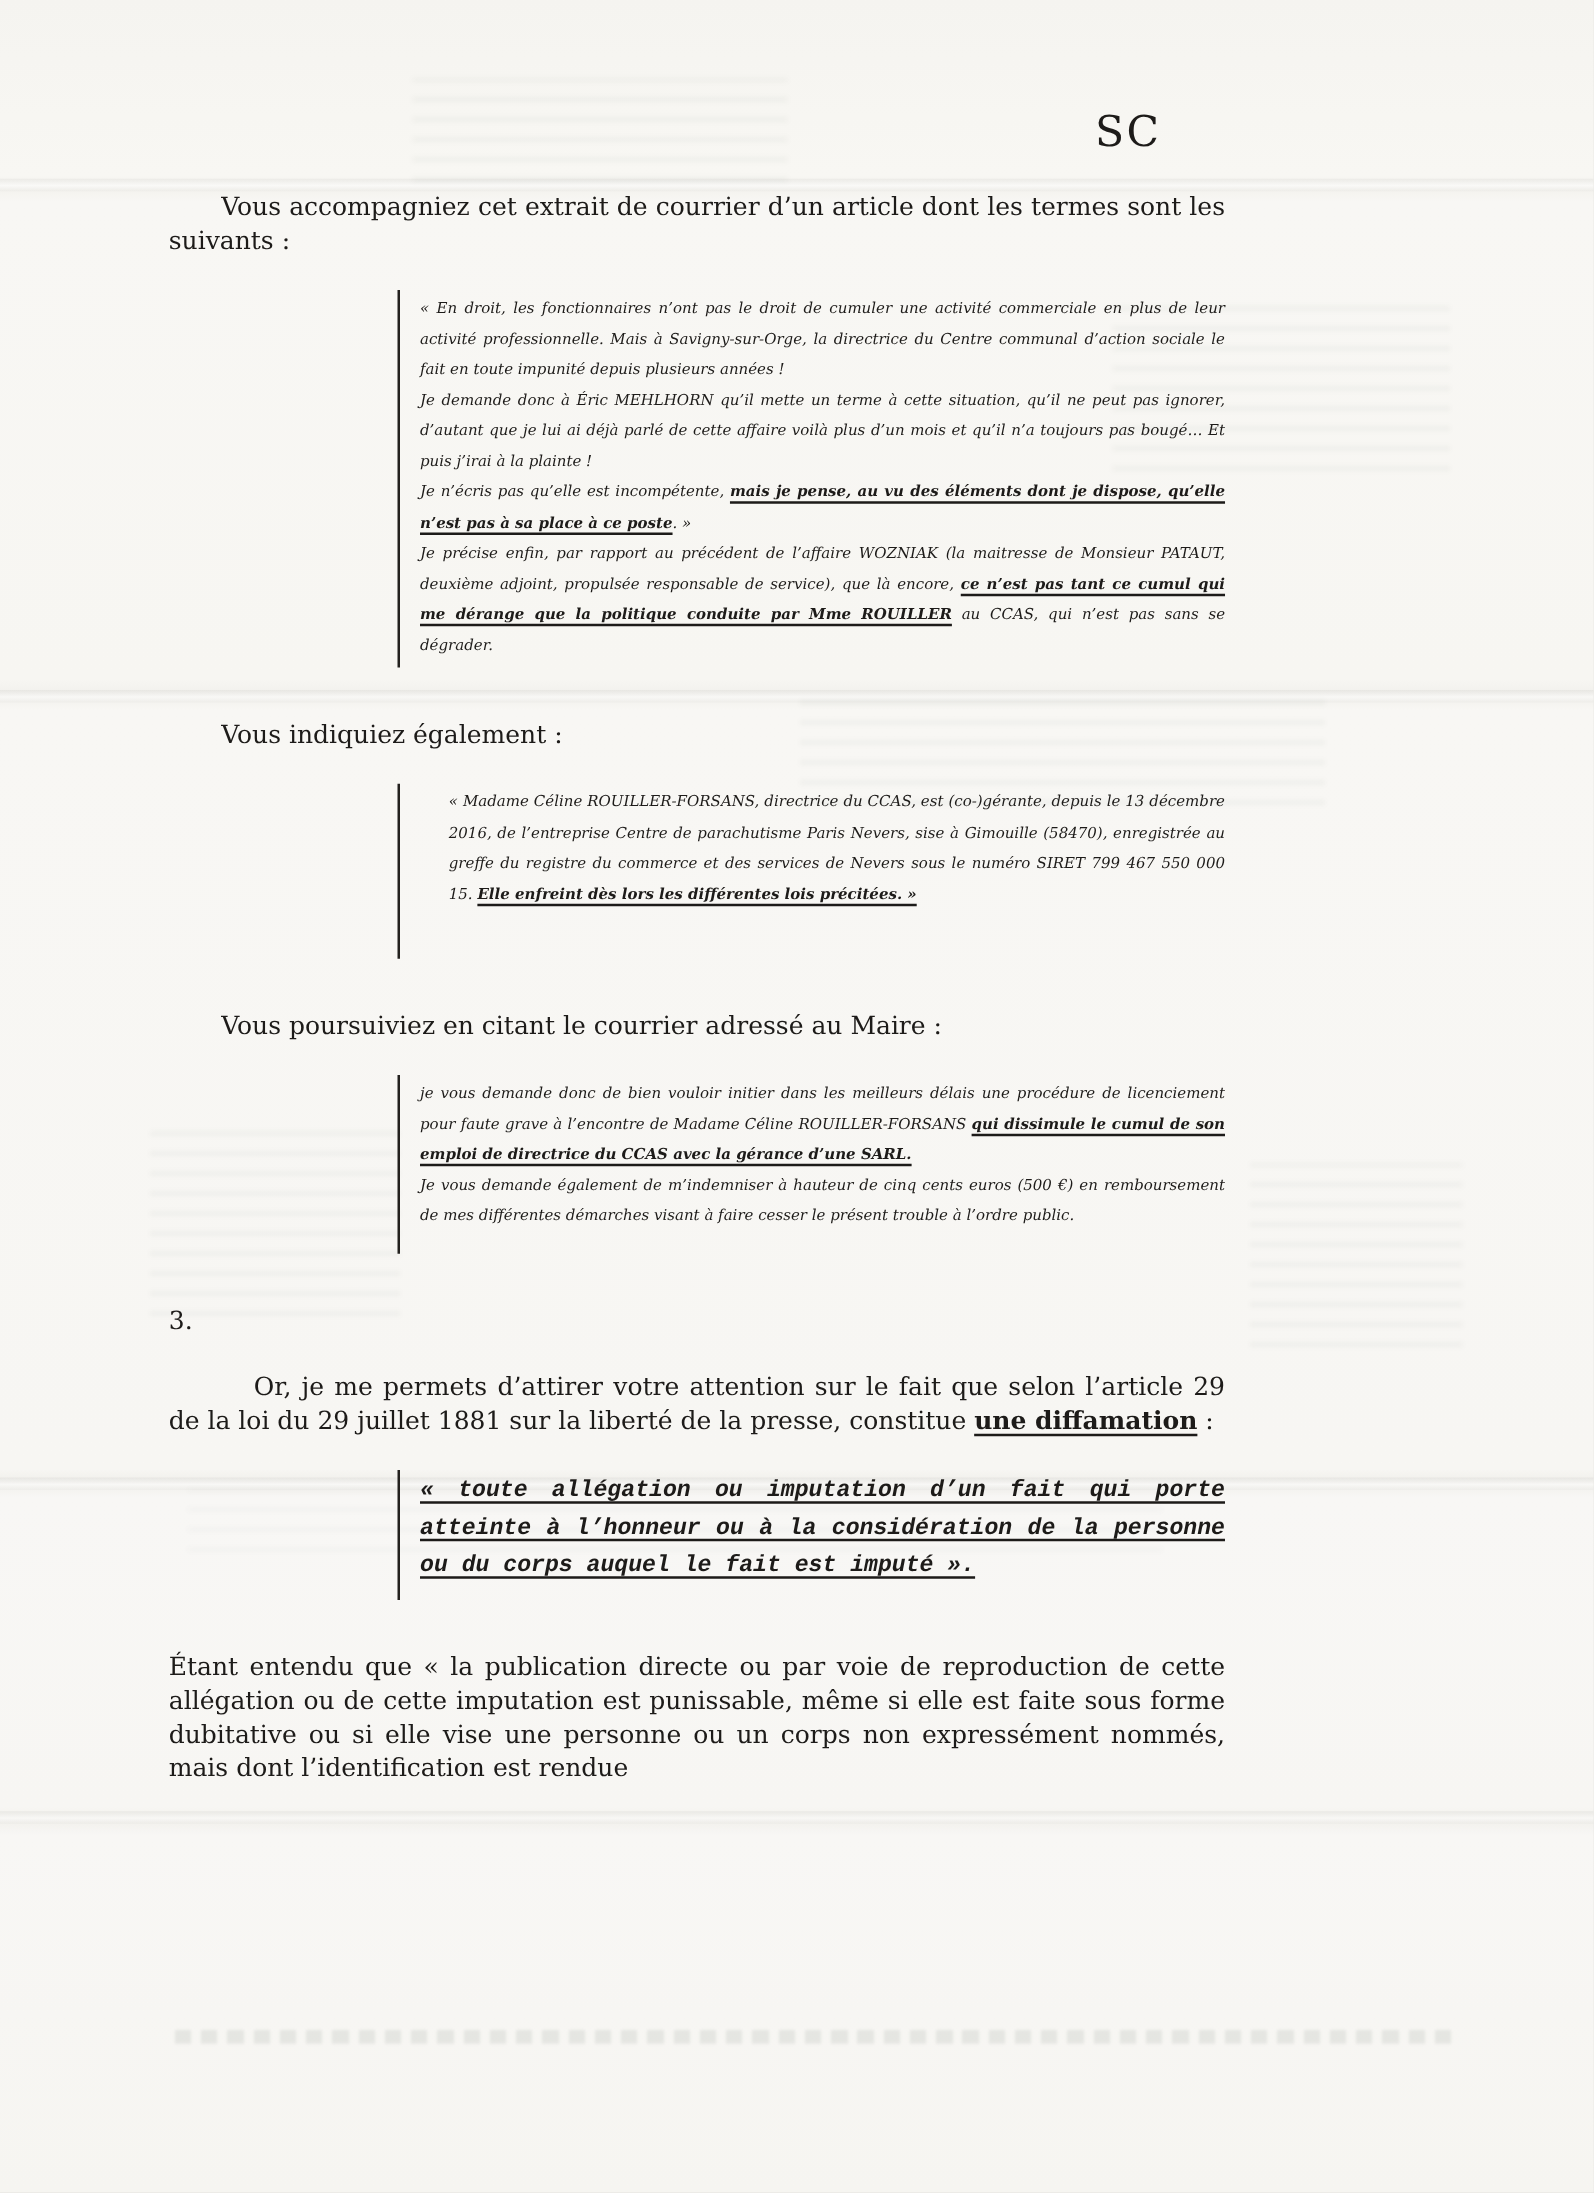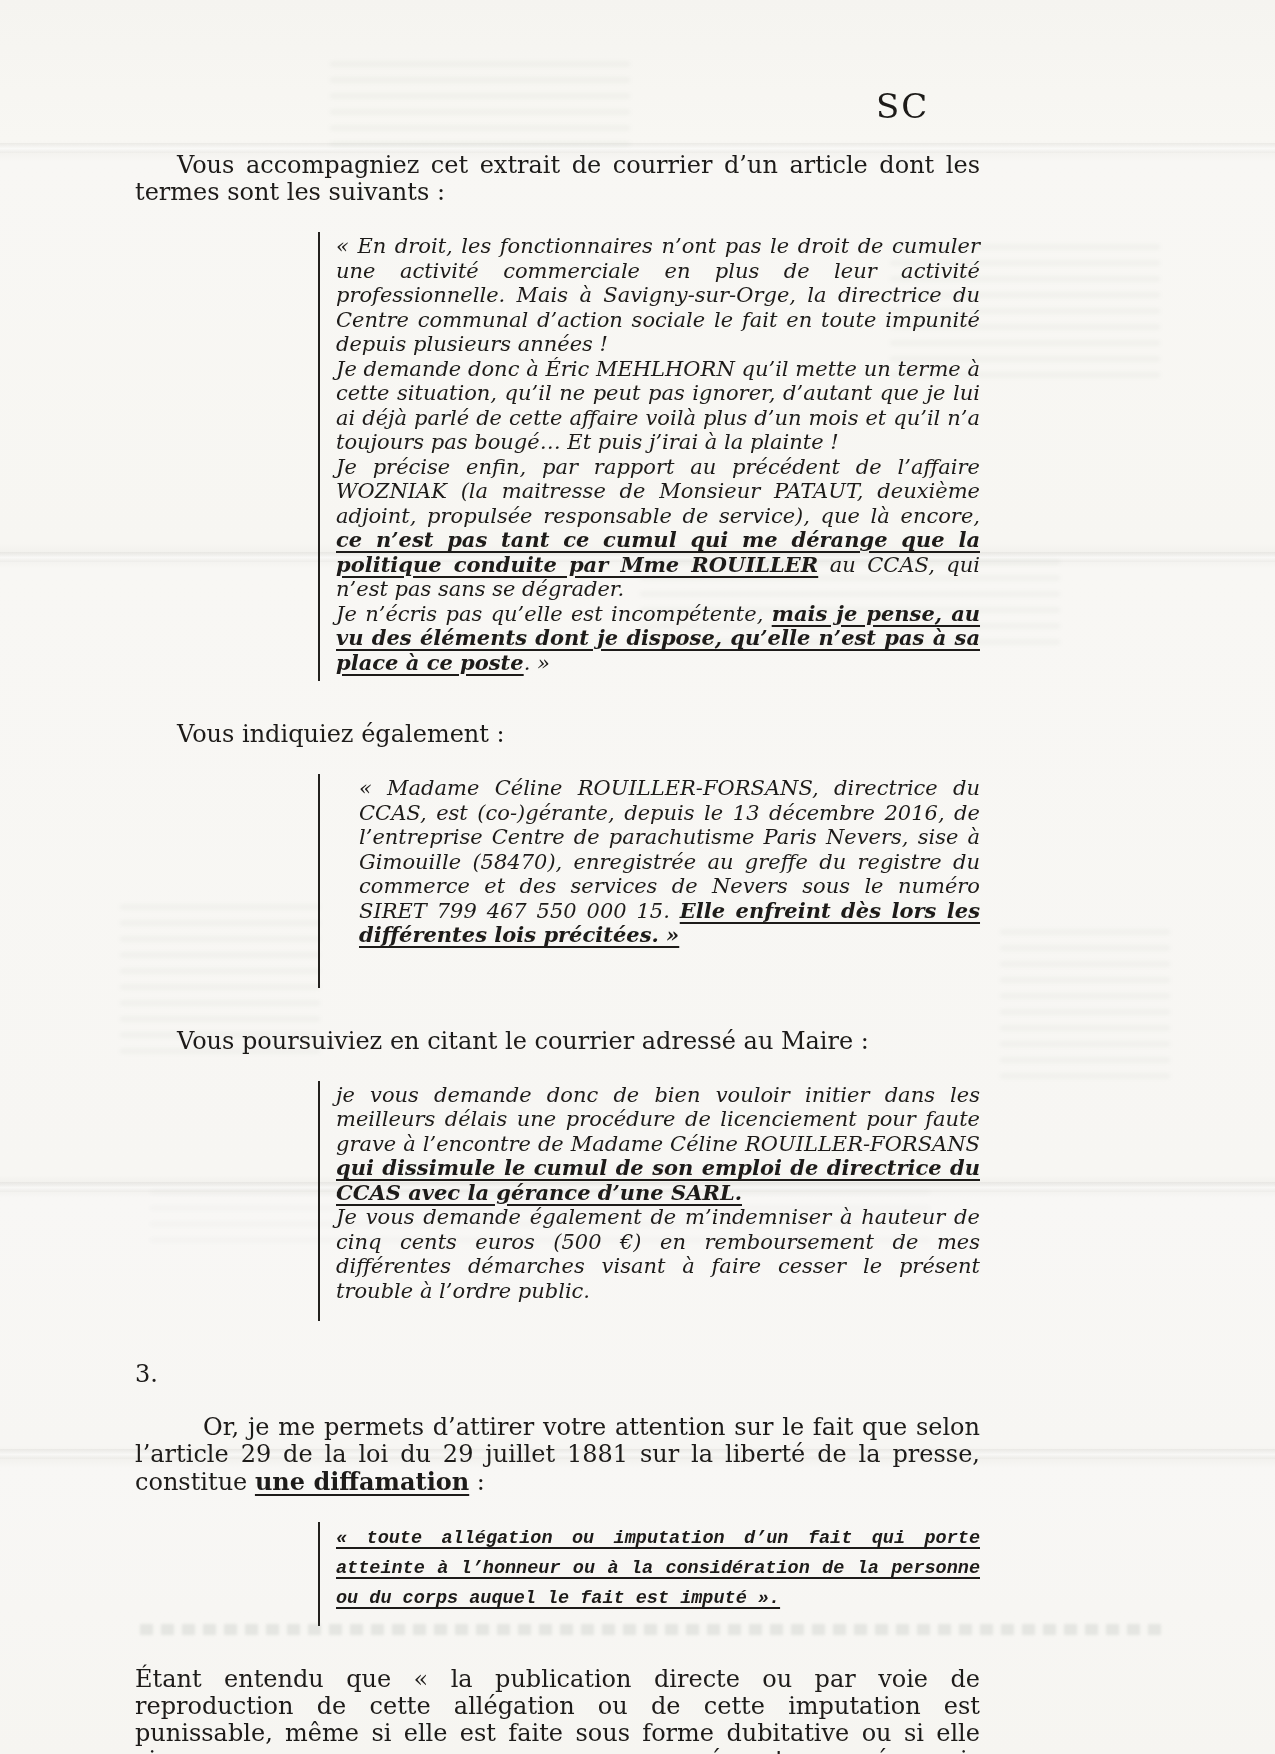--- a/index.html
+++ b/index.html
@@ -17,32 +17,32 @@
         #f6f5f1 100%);
     color:#1d1b19;
     font-family:"DejaVu Serif", serif;
     overflow:hidden;
   }
   .content{
     position:relative;
     padding:152px 295px 0 135px; 
   }
   p.body{
-    font-size:24px;line-height:27px;
+    font-size:20px;line-height:27px;
     text-align:justify;
     margin:0 0 26px 0;
   }
   p.indent{text-indent:42px;}
   p.indent2{text-indent:68px;}
   blockquote.q{
     margin:24px 0 40px 183px;
     border-left:2px solid #23211e;
     padding:2px 0 6px 16px;
     font-style:italic;
-    font-size:21px;line-height:24.5px;
+    font-size:12px;line-height:24.5px;
     text-align:justify;
   }
   blockquote.q p{margin:0;}
   blockquote.q2{padding-bottom:40px;padding-left:39px;}
   blockquote.q3{padding-bottom:18px;}
   blockquote.q4{padding-bottom:12px;font-size:18.5px;line-height:30px;font-family:Liberation Mono, monospace;}
   .bu{
     font-weight:bold;
     text-decoration:underline;
     text-decoration-thickness:2px;
@@ -99,22 +99,22 @@
 
   <div class="sc-mark">SC</div>
 
   <main class="content">
 
     <p class="body indent">Vous accompagniez cet extrait de courrier d’un article dont les termes sont les suivants&nbsp;:</p>
 
     <blockquote class="q q1">
       <p><span>«&nbsp;En droit, les fonctionnaires n’ont pas le droit de cumuler une activité commerciale en plus de leur activité professionnelle. Mais à Savigny-sur-Orge, la directrice du Centre communal d’action sociale le fait en toute impunité depuis plusieurs années&nbsp;!</span></p>
       <p><span>Je demande donc à Éric MEHLHORN qu’il mette un terme à cette situation, qu’il ne peut pas ignorer, d’autant que je lui ai déjà parlé de cette affaire voilà plus d’un mois et qu’il n’a toujours pas bougé… Et puis j’irai à la plainte&nbsp;!</span></p>
+      <p><span>Je n’écris pas qu’elle est incompétente, </span><span class="bu">mais je pense, au vu des éléments dont je dispose, qu’elle n’est pas à sa place à ce poste</span><span>.&nbsp;»</span></p>
       <p><span>Je précise enfin, par rapport au précédent de l’affaire WOZNIAK (la maitresse de Monsieur PATAUT, deuxième adjoint, propulsée responsable de service), que là encore, </span><span class="bu">ce n’est pas tant ce cumul qui me dérange que la politique conduite par Mme ROUILLER</span><span> au CCAS, qui n’est pas sans se dégrader.</span></p>
-      <p><span>Je n’écris pas qu’elle est incompétente, </span><span class="bu">mais je pense, au vu des éléments dont je dispose, qu’elle n’est pas à sa place à ce poste</span><span>.&nbsp;»</span></p>
     </blockquote>
 
     <p class="body indent mt-lg">Vous indiquiez également&nbsp;:</p>
 
     <blockquote class="q q2">
       <p><span>«&nbsp;Madame Céline ROUILLER-FORSANS, directrice du CCAS, est (co-)gérante, depuis le 13 décembre 2016, de l’entreprise Centre de parachutisme Paris Nevers, sise à Gimouille (58470), enregistrée au greffe du registre du commerce et des services de Nevers sous le numéro SIRET 799 467 550 000 15. </span><span class="bu">Elle enfreint dès lors les différentes lois précitées.&nbsp;»</span></p>
     </blockquote>
 
     <p class="body indent mt-md">Vous poursuiviez en citant le courrier adressé au Maire&nbsp;:</p>
 

